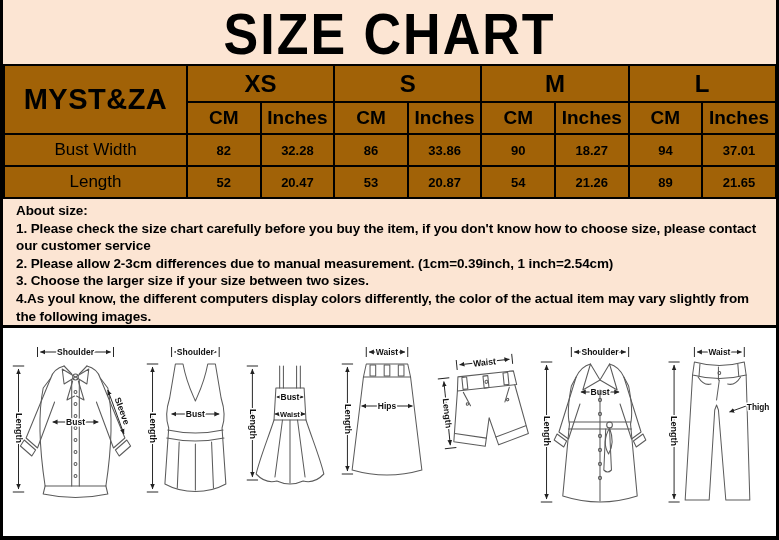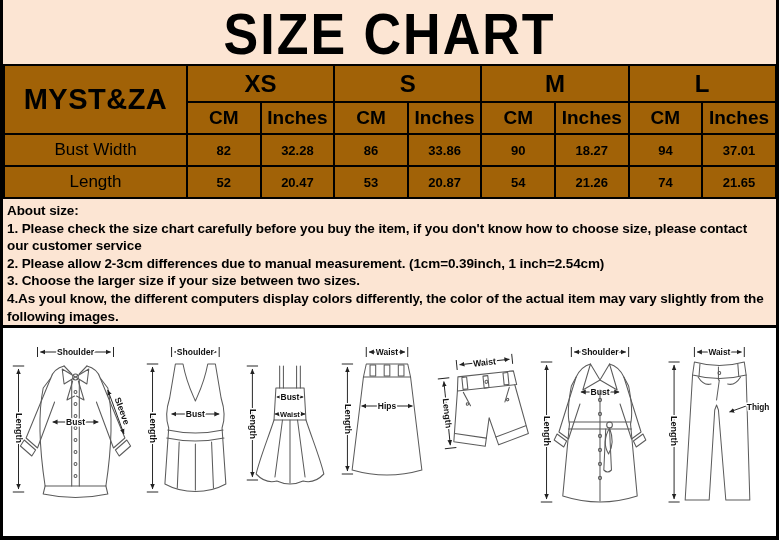--- a/index.html
+++ b/index.html
@@ -20,21 +20,21 @@
     width:100%;border-collapse:collapse;table-layout:fixed;
     background:#a16207;
   }
   table.size-table td{border:2px solid #000;text-align:center;vertical-align:middle;padding:0;}
   td.brand-cell{font-size:29px;font-weight:800;letter-spacing:.5px;}
   td.size-cell{font-size:24px;font-weight:800;height:35px;}
   td.unit-cell{font-size:19px;font-weight:700;height:30px;}
   td.row-label{font-size:17px;font-weight:400;text-align:left;padding-left:6px;height:30px;}
   td.val-cell{font-size:13px;font-weight:700;height:30px;}
   
-  .about{padding:3px 6px 0 4px;}
+  .about{padding:3px 6px 0 13px;}
   .about p{margin:0;font-size:13.5px;line-height:17.6px;font-weight:600;letter-spacing:-.1px;}
   
   .diagrams{
     border-top:3px solid #000;background:#fff;height:219px;box-sizing:border-box;
     display:flex;justify-content:space-between;align-items:flex-start;
     padding:16px 4px 0 6px;
   }
   .g{fill:none;stroke:#5b5b5b;stroke-width:1.1;stroke-linejoin:round;stroke-linecap:round;}
   .ml{stroke:#222;stroke-width:1;}
   .mt{
@@ -84,21 +84,21 @@
     <td class="val-cell">37.01</td>
   </tr>
   <tr>
     <td class="row-label">Length</td>
     <td class="val-cell">52</td>
     <td class="val-cell">20.47</td>
     <td class="val-cell">53</td>
     <td class="val-cell">20.87</td>
     <td class="val-cell">54</td>
     <td class="val-cell">21.26</td>
-    <td class="val-cell">74</td>
+    <td class="val-cell">89</td>
     <td class="val-cell">21.65</td>
   </tr>
 </tbody>
   </table>
 
 <div class="about">
   <p>About size:</p>
   <p>1. Please check the size chart carefully before you buy the item, if you don't know how to choose size, please contact our customer service</p>
   <p>2. Please allow 2-3cm differences due to manual measurement.  (1cm=0.39inch, 1 inch=2.54cm)</p>
   <p>3. Choose the larger size if your size between two sizes.</p>

